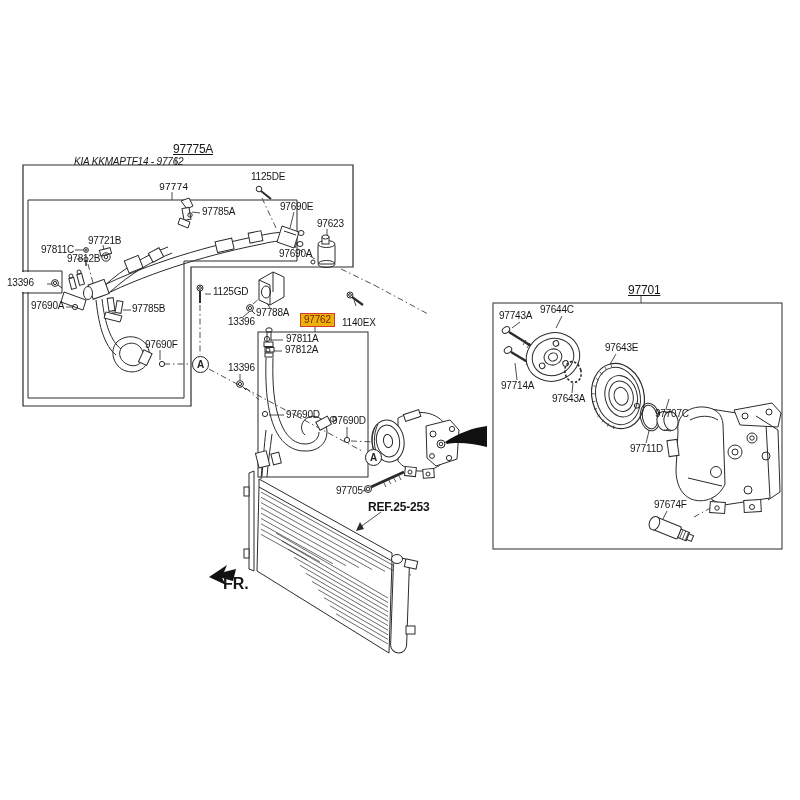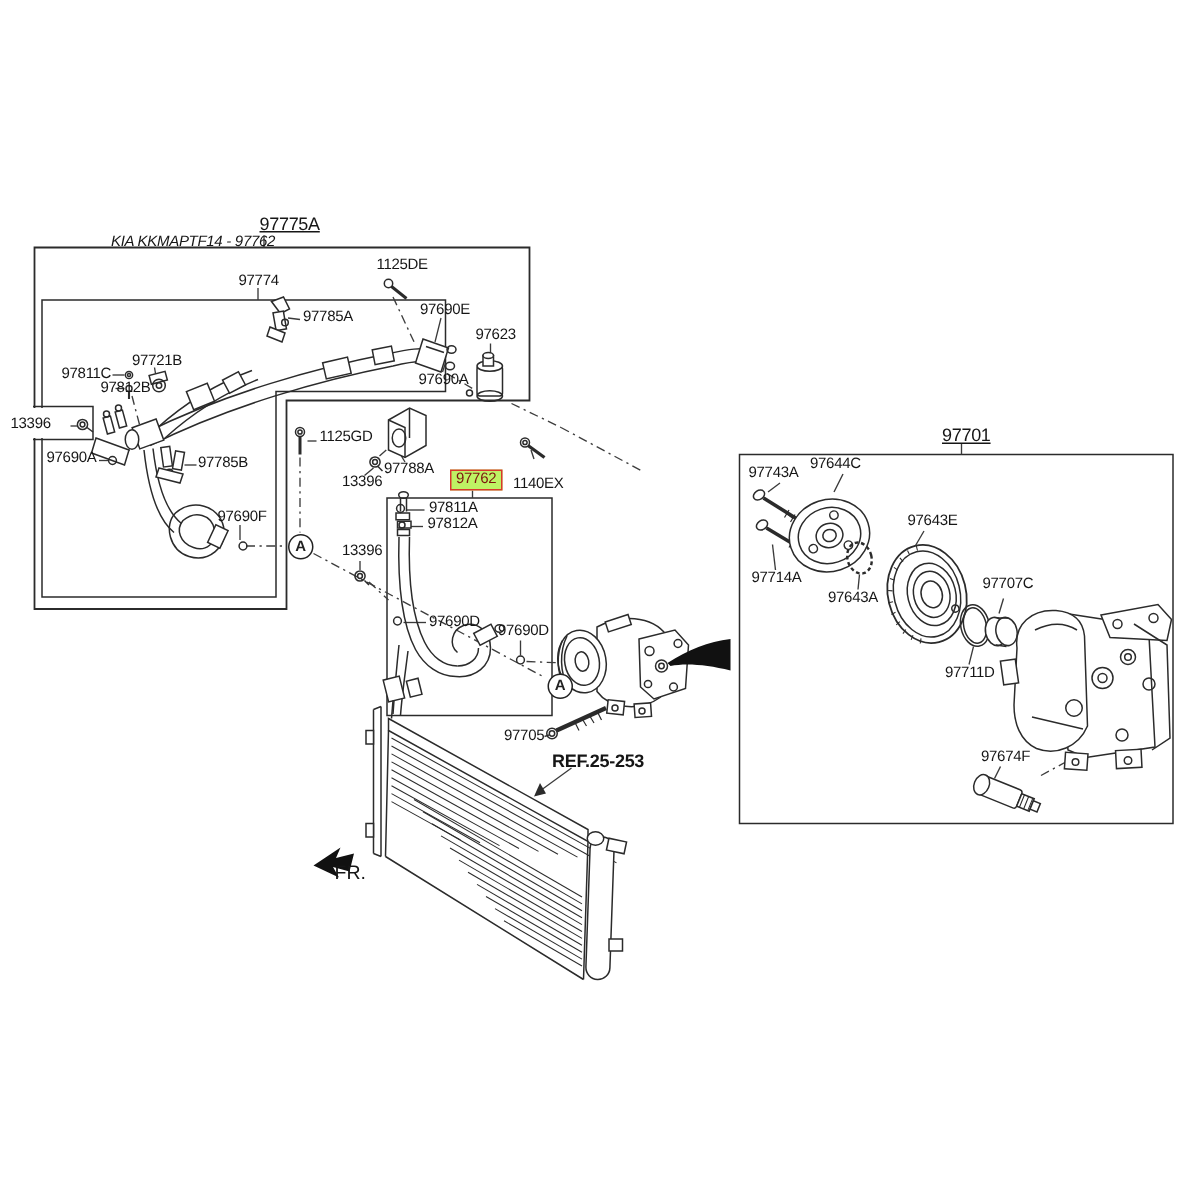--- a/index.html
+++ b/index.html
@@ -2,21 +2,21 @@
 <html><head>
 <meta charset="utf-8">
 <style>
   html,body{margin:0;padding:0;background:#ffffff;}
   #stage{position:relative;width:800px;height:800px;background:#fff;overflow:hidden;
          font-family:"Liberation Sans",sans-serif;}
   #linework{position:absolute;left:0;top:0;}
   .lbl{position:absolute;font-size:10px;color:#161616;white-space:nowrap;letter-spacing:-0.2px;line-height:1.1;}
   .sm{font-size:10px;}
   .bd{font-weight:bold;font-size:12px;}
-  .fr{font-weight:normal;font-size:13px;letter-spacing:0;padding-left:29px;}
+  .fr{font-weight:bold;font-size:16px;letter-spacing:0;padding-left:29px;}
   .bigger{font-size:12px;text-decoration:underline;}
   .hl{padding:0 3px 1px 3px;}
   .amark{position:absolute;width:15px;height:15px;border:1.4px solid #222;border-radius:50%;
          font-size:10px;font-weight:bold;color:#222;text-align:center;line-height:15px;background:#fff;}
 </style>
 </head>
 <body>
 
 <div id="stage">
 
@@ -334,52 +334,52 @@
       <rect x="680" y="525" width="9" height="9" fill="#fff"></rect>
       <path d="M682,525 L682,534 M685,525 L685,534 M688,525 L688,534" stroke-width="0.7"></path>
       <rect x="689" y="526.5" width="5" height="6" fill="#fff"></rect>
     </g>
   </g>
 </svg>
 
 <div id="callouts">
       <div class="lbl sm" style="left: 74px; top: 156px; font-style: italic;">KIA KKMAPTF14 - 97762</div>
       <div class="lbl bigger" style="left: 173px; top: 143px;">97775A</div>
-      <div class="lbl" style="left: 159px; top: 182px;">97774</div>
+      <div class="lbl" style="left: 159px; top: 182px; font-family: Liberation Mono, monospace;">97774</div>
       <div class="lbl" style="left: 251px; top: 171px;">1125DE</div>
       <div class="lbl" style="left: 202px; top: 206px;">97785A</div>
       <div class="lbl" style="left: 280px; top: 201px;">97690E</div>
       <div class="lbl" style="left: 317px; top: 218px;">97623</div>
       <div class="lbl" style="left: 88px; top: 235px;">97721B</div>
       <div class="lbl" style="left: 41px; top: 244px;">97811C</div>
       <div class="lbl" style="left: 43px; top: 253px; margin-left: 24px;">97812B</div>
       <div class="lbl" style="left: 7px; top: 277px;">13396</div>
       <div class="lbl" style="left: 31px; top: 300px;">97690A</div>
       <div class="lbl" style="left: 132px; top: 303px; text-align: center;">97785B</div>
       <div class="lbl" style="left: 145px; top: 339px;">97690F</div>
       <div class="lbl" style="left: 279px; top: 248px;">97690A</div>
       <div class="lbl" style="left: 213px; top: 286px;">1125GD</div>
       <div class="lbl" style="left: 228px; top: 316px;">13396</div>
       <div class="lbl" style="left: 256px; top: 307px;">97788A</div>
-      <div class="lbl hl" style="left: 300px; top: 313px; background: #bef264; border: 1px solid rgb(216, 56, 46); color: rgb(125, 21, 13);">97762</div>
+      <div class="lbl hl" style="left: 300px; top: 313px; background: #eab308; border: 1px solid rgb(216, 56, 46); color: rgb(125, 21, 13);">97762</div>
       <div class="lbl" style="left: 342px; top: 305px; margin-top: 12px;">1140EX</div>
       <div class="lbl" style="left: 286px; top: 333px;">97811A</div>
       <div class="lbl" style="left: 285px; top: 344px;">97812A</div>
       <div class="lbl" style="left: 228px; top: 362px;">13396</div>
       <div class="lbl" style="left: 286px; top: 409px;">97690D</div>
       <div class="lbl" style="left: 332px; top: 415px;">97690D</div>
       <div class="lbl" style="left: 336px; top: 485px;">97705</div>
       <div class="lbl bd" style="left: 368px; top: 501px;">REF.25-253</div>
       <div class="lbl fr" style="left: 194px; top: 575px;">FR.</div>
       <div class="lbl bigger" style="left: 628px; top: 284px;">97701</div>
       <div class="lbl" style="left: 499px; top: 310px;">97743A</div>
       <div class="lbl" style="left: 540px; top: 304px;">97644C</div>
       <div class="lbl" style="left: 605px; top: 342px;">97643E</div>
       <div class="lbl" style="left: 501px; top: 380px;">97714A</div>
       <div class="lbl" style="left: 552px; top: 393px;">97643A</div>
-      <div class="lbl" style="left: 655px; top: 384px;">97707C</div>
+      <div class="lbl" style="left: 655px; top: 408px;">97707C</div>
       <div class="lbl" style="left: 630px; top: 443px;">97711D</div>
       <div class="lbl" style="left: 654px; top: 499px;">97674F</div>
       <div class="amark" style="left: 192px; top: 356px;">A</div>
       <div class="amark" style="left: 365px; top: 449px;">A</div>
     </div>
 
 </div>
 
 </body></html>

